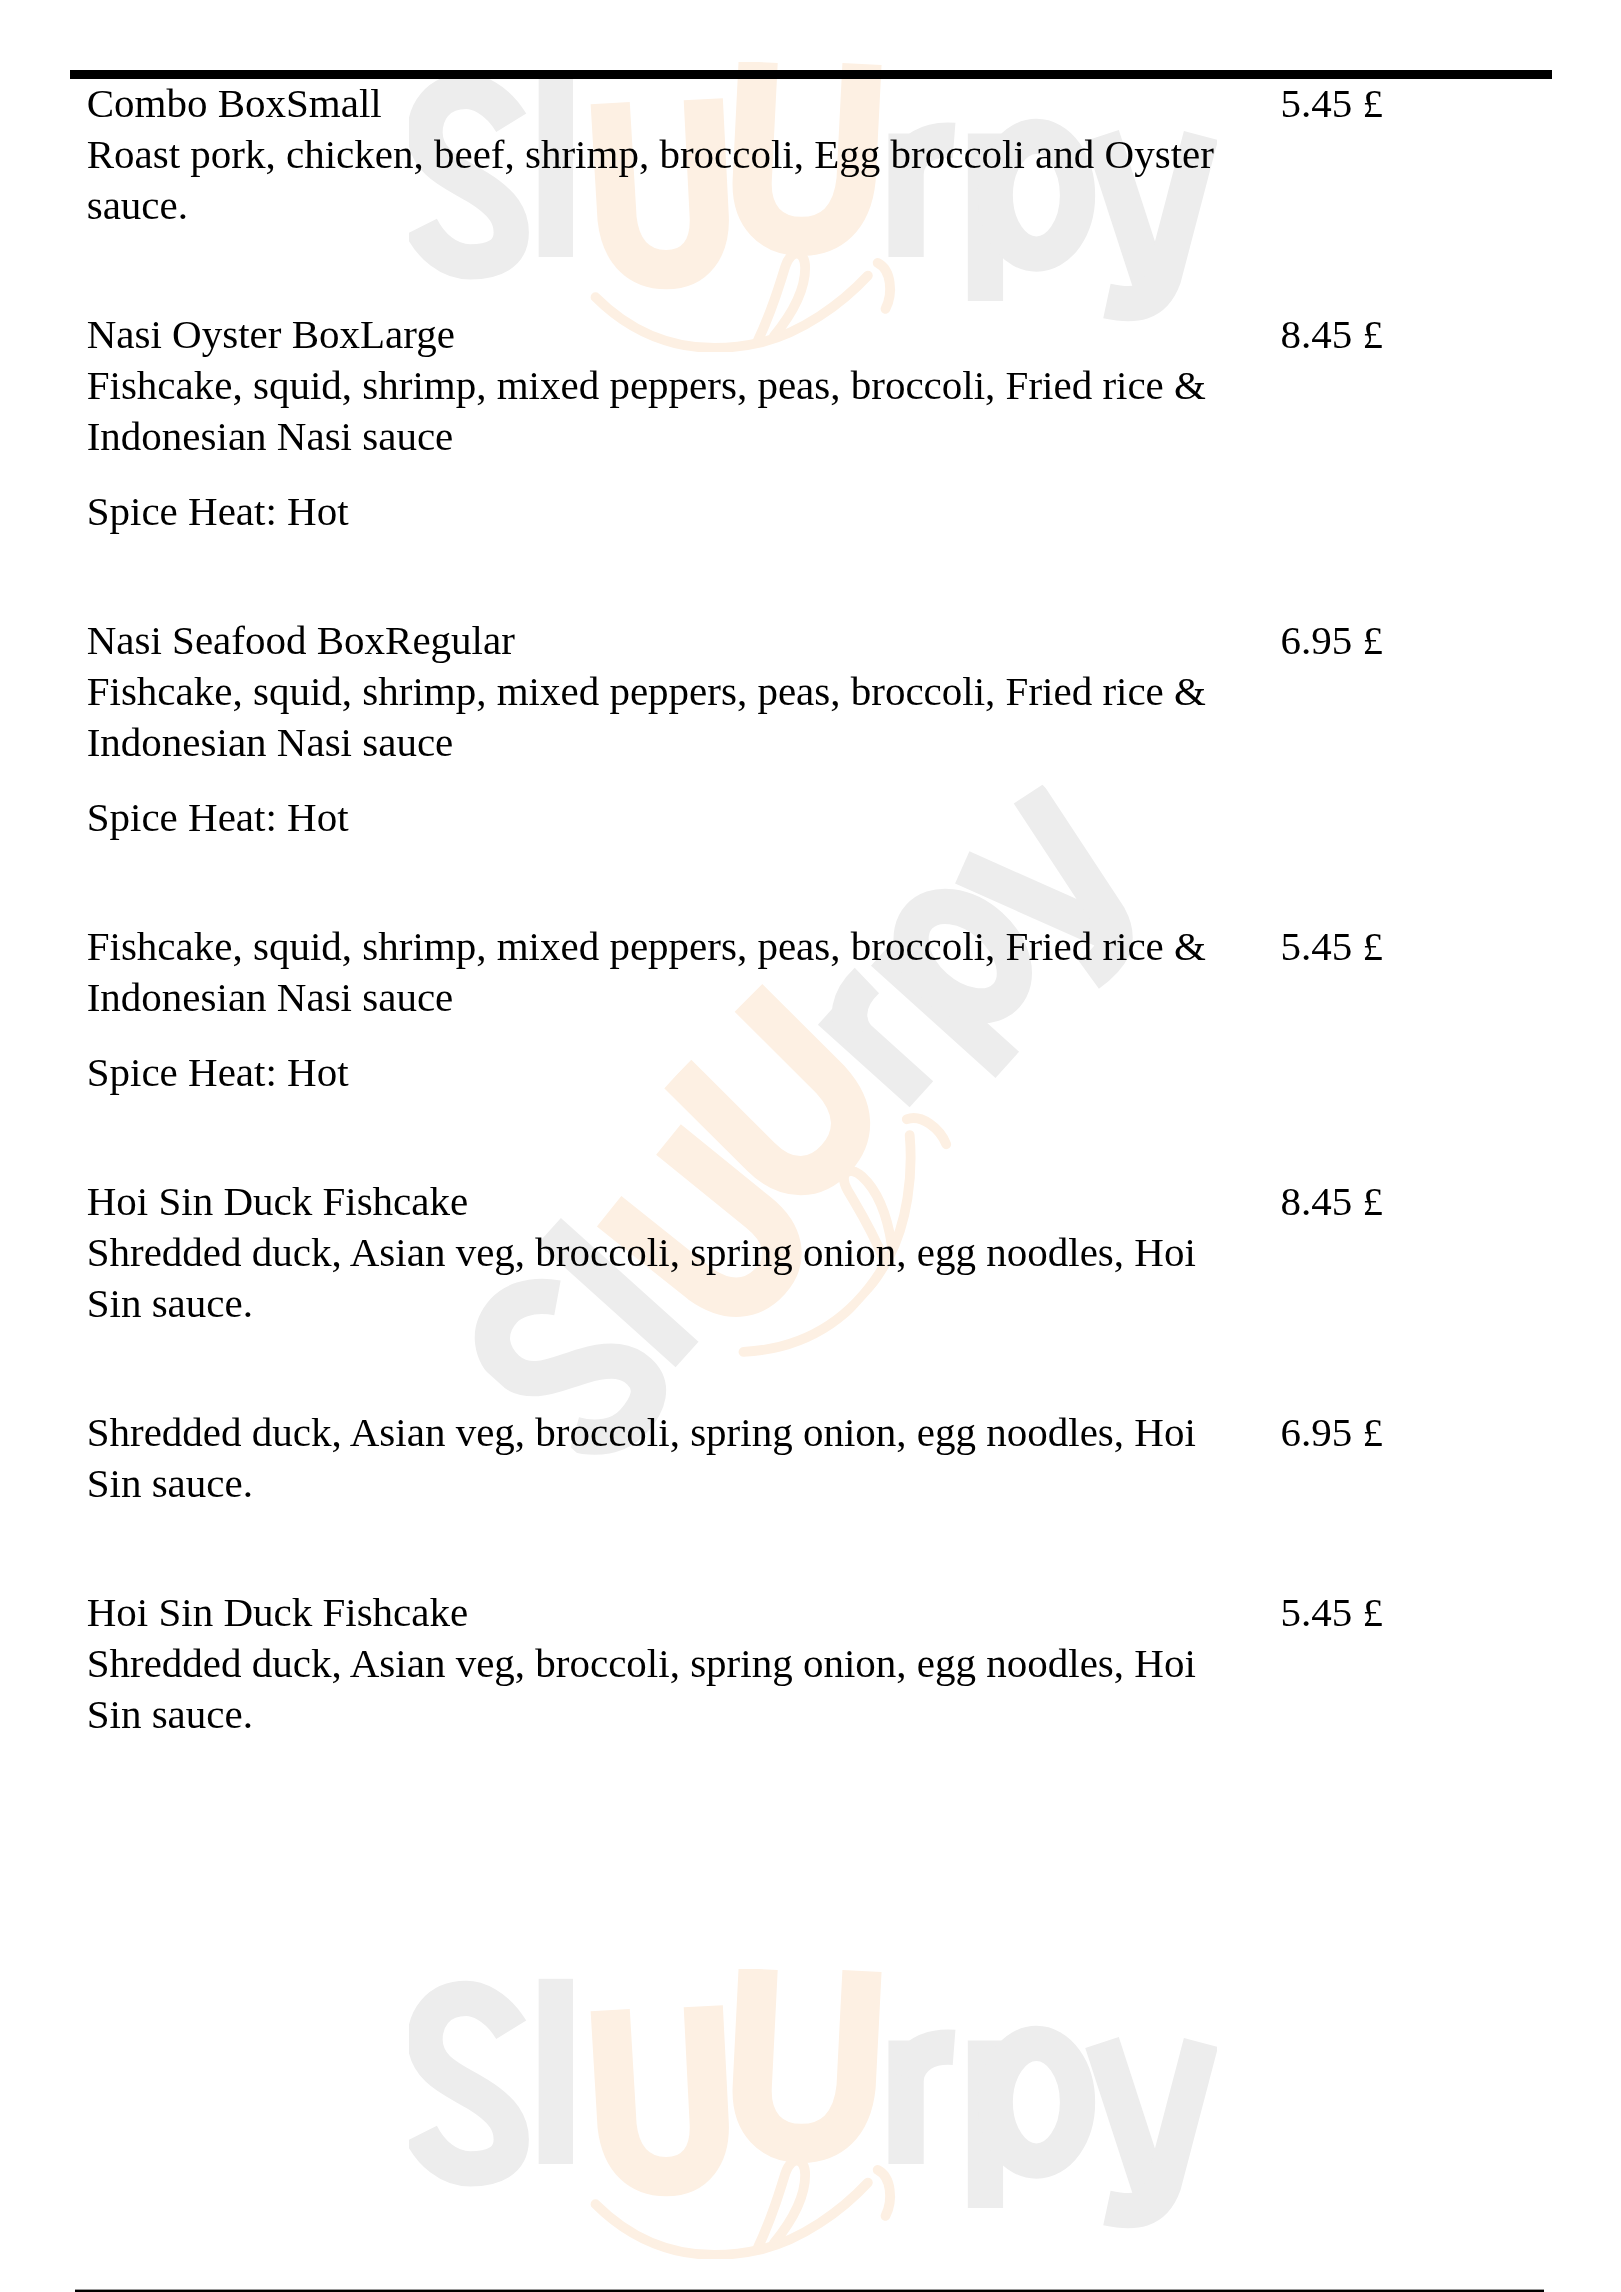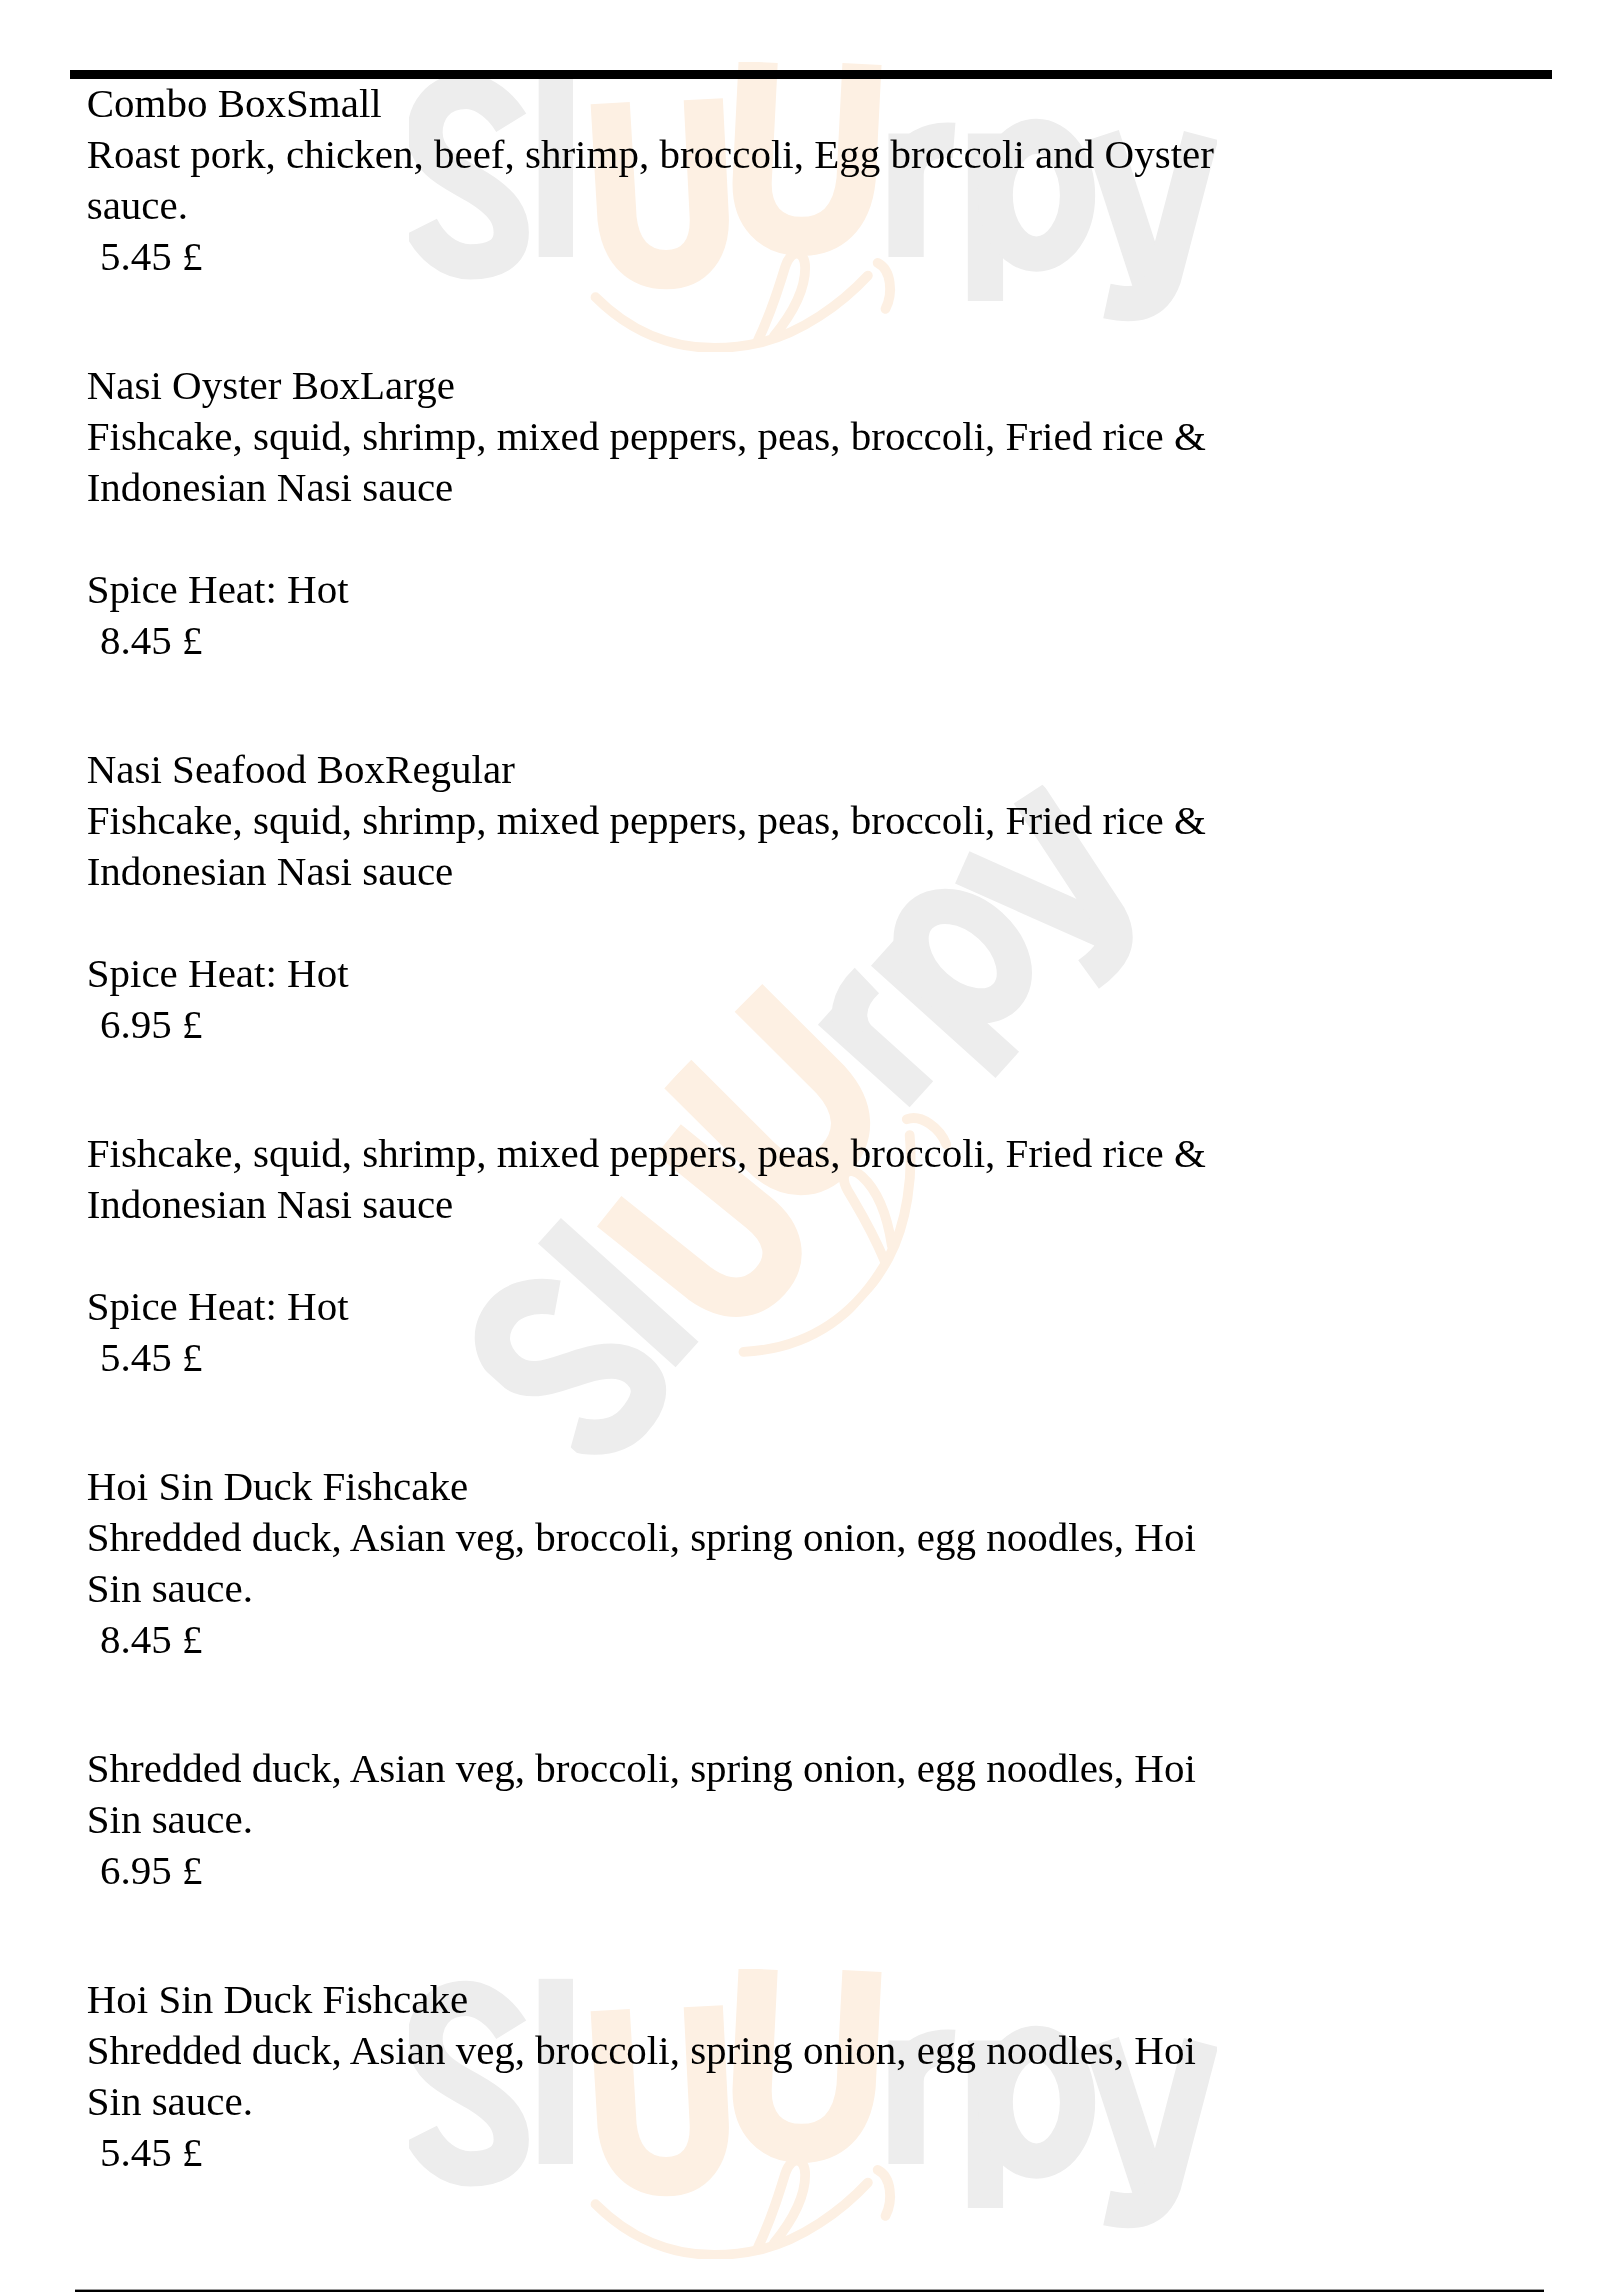--- a/index.html
+++ b/index.html
@@ -50,35 +50,34 @@
       left: 70px;
       top: 78px;
       width: 1482px;
       z-index: 1;
       font-size: 41px;
       line-height: 51px;
     }
     .row {
       display: flex;
       padding-bottom: 78px;
-      flex-direction: column;
     }
     .item-cell {
       width: 1147px;
       padding-left: 16.7px;
       padding-right: 16.7px;
       flex: none;
     }
     .price-cell {
       padding-left: 30px;
       flex: 1;
       white-space: nowrap;
     }
     .item-name, .item-desc, .item-spice { display: block; }
-    .item-spice { margin-top: 51px; }
+    .item-spice { margin-top: 24px; }
   </style>
 </head>
 <body>
 
 <div class="watermark wm-top">
   <svg viewBox="0 0 824 296">
     <g fill="none" stroke="#ededed" stroke-width="36" stroke-linecap="butt">
       <path d="M104 62 C88 36 68 30 58 30 C28 30 16 52 16 72 C16 104 48 114 70 128 C96 144 104 158 104 174 C104 196 86 204 62 204 C40 204 22 188 12 168"></path>
       <path d="M507 73 L507 199"></path>
       <path d="M507 110 C512 88 530 78 556 80"></path>

